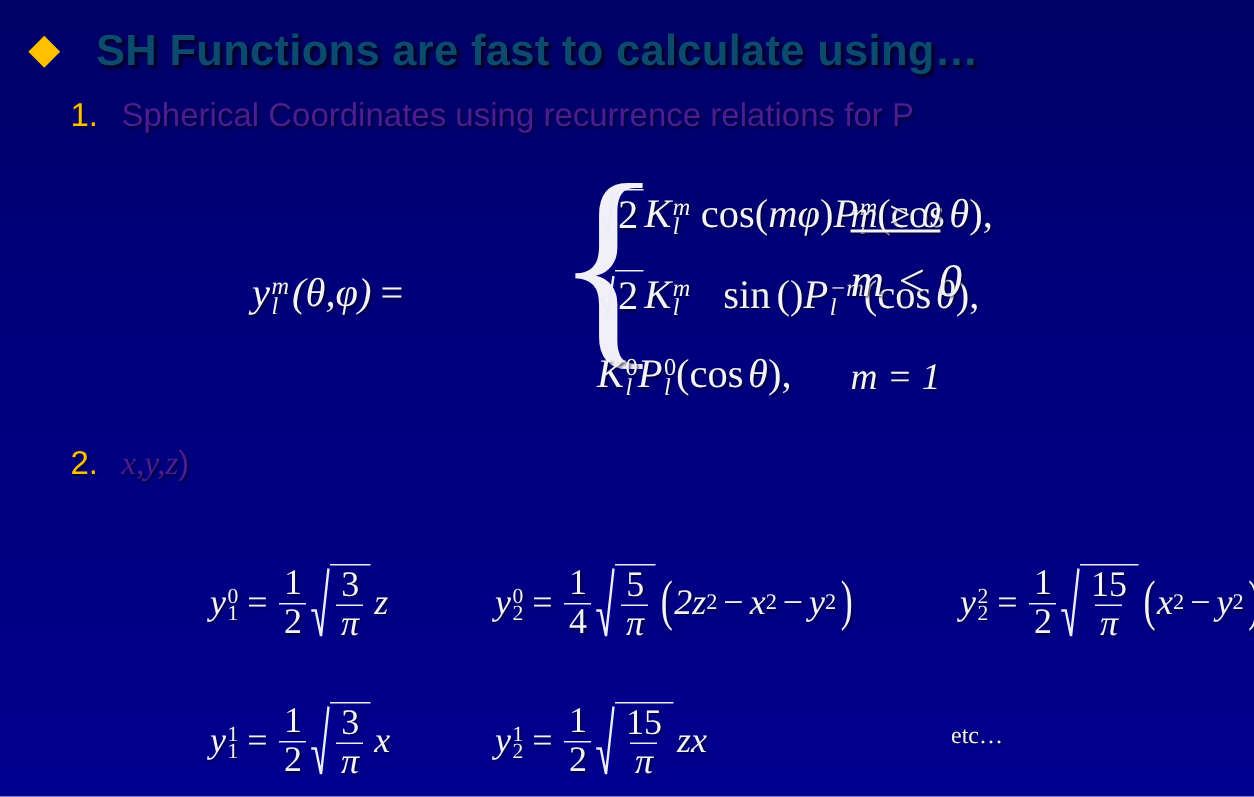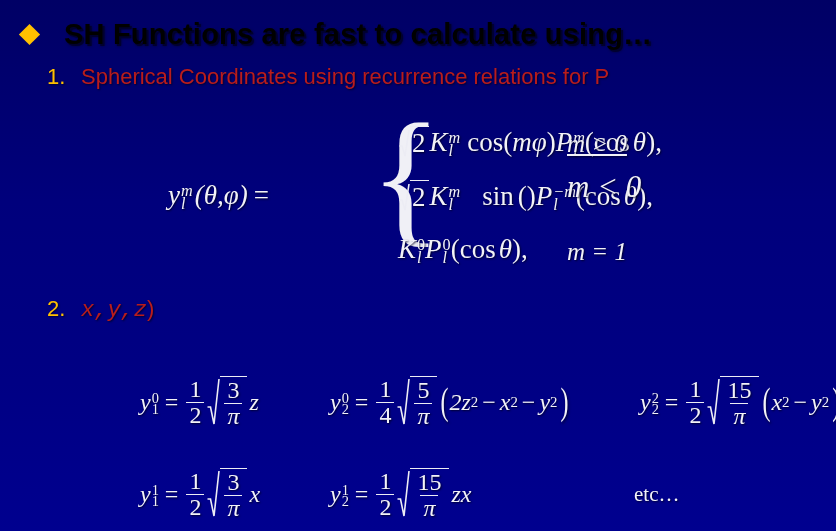--- a/index.html
+++ b/index.html
@@ -10,33 +10,33 @@
     color:#ffffff;
     position:relative;
   }
   
   .title-row{position:absolute;left:0;top:13px;width:836px;height:42px;display:flex;align-items:center;}
   .diamond{
     width:15px;height:15px;background:#ffc000;
     transform:rotate(45deg);margin-left:22px;flex:0 0 auto;
   }
   .title-text{
-    margin-left:27px;font-size:29px;font-weight:bold;color:#000000;
+    margin-left:27px;font-size:29px;font-weight:bold;color:#0c4a6e;
     letter-spacing:.2px;
     text-shadow:2px 2px 0 #00002e, 2px 2px 3px #000034;
     white-space:nowrap;
   }
   
   .bullet{position:absolute;display:flex;align-items:baseline;white-space:nowrap;}
   .bullet .num{color:#ffc000;font-size:22px;width:34px;flex:0 0 auto;
     text-shadow:1px 1px 2px #000030;}
-  .bullet .btxt{color:#b91c1c;font-size:22px;text-shadow:1px 1px 2px #000030;}
+  .bullet .btxt{color:#4c1d95;font-size:22px;text-shadow:1px 1px 2px #000030;}
   #bullet1{left:47px;top:64px;}
   #bullet2{left:47px;top:296px;}
-  .mi{font-family:Liberation Mono, monospace;font-style:italic;}
+  .mi{font-family:Liberation Serif, serif;font-style:italic;}
   
   .math{
     font-family:"Liberation Serif",serif;
     color:#f2f2f7;
     position:absolute;
     white-space:nowrap;
     text-shadow:1px 1px 2px rgba(0,0,32,.85);
   }
   .row{display:inline-flex;align-items:center;}
   .it{font-style:italic;}
@@ -344,13 +344,13 @@
         <span class="frac">
           <span class="n">15</span>
           <span class="d it">π</span>
         </span>
       </span>
     </span>
     <span class="it" style="margin-left:1px;text-align:right;">zx</span>
   </span>
 </div>
 
-<div class="math" style="left:634px;top:482px;font-size:21px;">etc…</div>
+<div class="math" style="left:634px;top:482px;font-size:16px;">etc…</div>
 
 </body></html>

